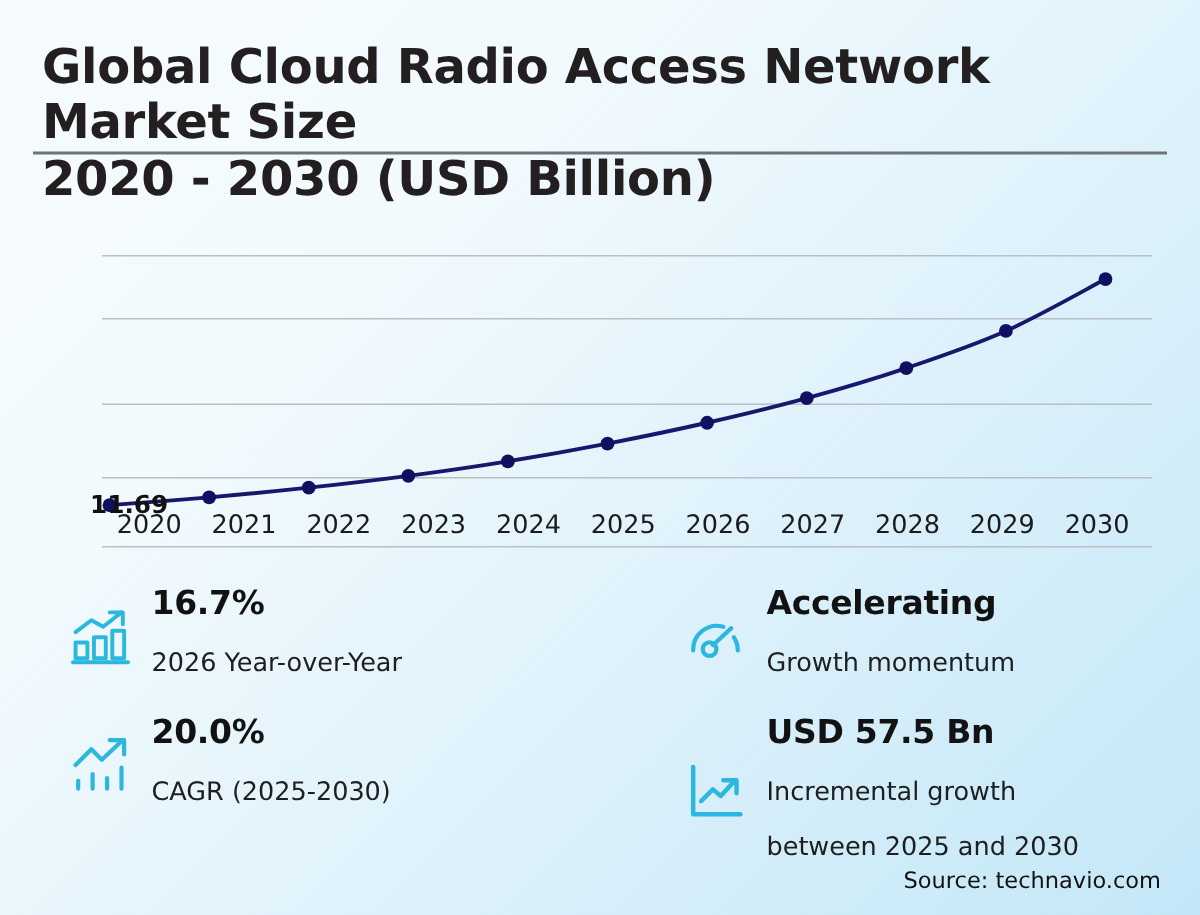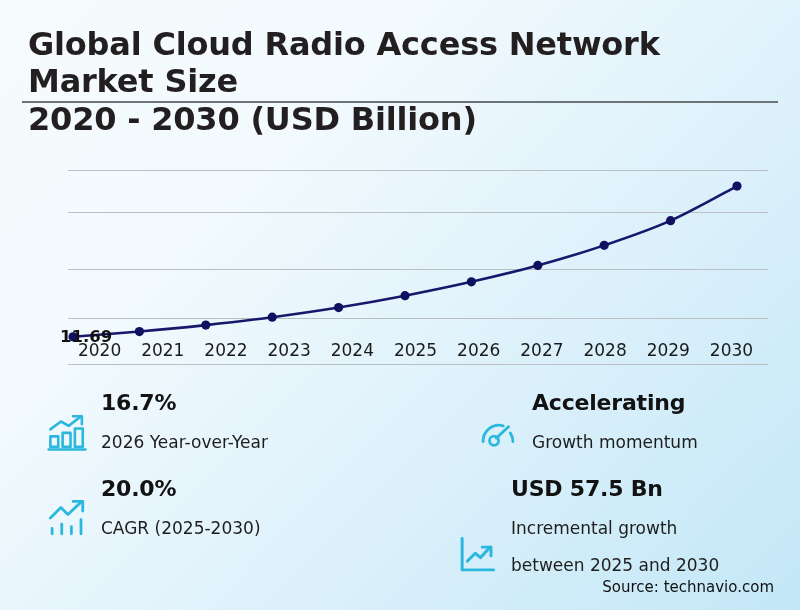--- a/index.html
+++ b/index.html
@@ -16,39 +16,39 @@
   }
   .title-rule{
     position:absolute;left:22px;right:22px;top:101px;height:2px;background:#6d7478;
   }
   
   .chart{position:absolute;left:0;top:118px;width:776px;height:250px;padding-left:19px;}
   .plot{position:absolute;left:68px;top:26px;width:700px;height:212px;}
   .grid-line{position:absolute;left:0;right:0;height:1px;background:#b9bfc2;}
   svg.series{position:absolute;left:0;top:0;overflow:visible;}
   .xlabels{position:absolute;left:68px;right:32px;top:222px;height:24px;
-    display:flex;justify-content:space-between;}
+    display:flex;justify-content:flex-end;}
   .xlabel{font-size:17px;color:#1b1b1b;width:64px;text-align:center;
     font-family:"DejaVu Sans", sans-serif;}
   .point-label{
     position:absolute;font-size:16.5px;font-weight:bold;color:#111;
     font-family:"DejaVu Sans", sans-serif;white-space:nowrap;
   }
   
   .kpis{position:absolute;left:0;top:384px;width:800px;height:185px;}
-  .kpi{position:absolute;display:flex;align-items:flex-end;gap:13px;}
+  .kpi{position:absolute;display:flex;align-items:center;gap:13px;}
   .kpi-icon{width:42px;height:42px;flex:none;margin-top:4px;}
   .kpi-text{display:flex;flex-direction:column;}
   .kpi-value{font-size:22px;font-weight:bold;color:#121212;line-height:1.18;
     font-family:"DejaVu Sans", sans-serif;letter-spacing:-0.2px;}
   .kpi-label{font-size:17px;color:#1e1e1e;line-height:1.24;margin-top:16px;
     font-family:"DejaVu Sans", sans-serif;}
   #kpi-0{left:46px;top:6px;}
   #kpi-1{left:46px;top:92px;}
-  #kpi-2{left:477px;top:6px;}
+  #kpi-2{left:456px;top:6px;}
   #kpi-3{left:456px;top:92px;}
   .source{
     position:absolute;right:26px;bottom:14px;font-size:15px;font-weight:normal;
     color:#111;font-family:"DejaVu Sans", sans-serif;
   }
 </style>
 </head>
 <body>
 
 <div class="title-wrap">

